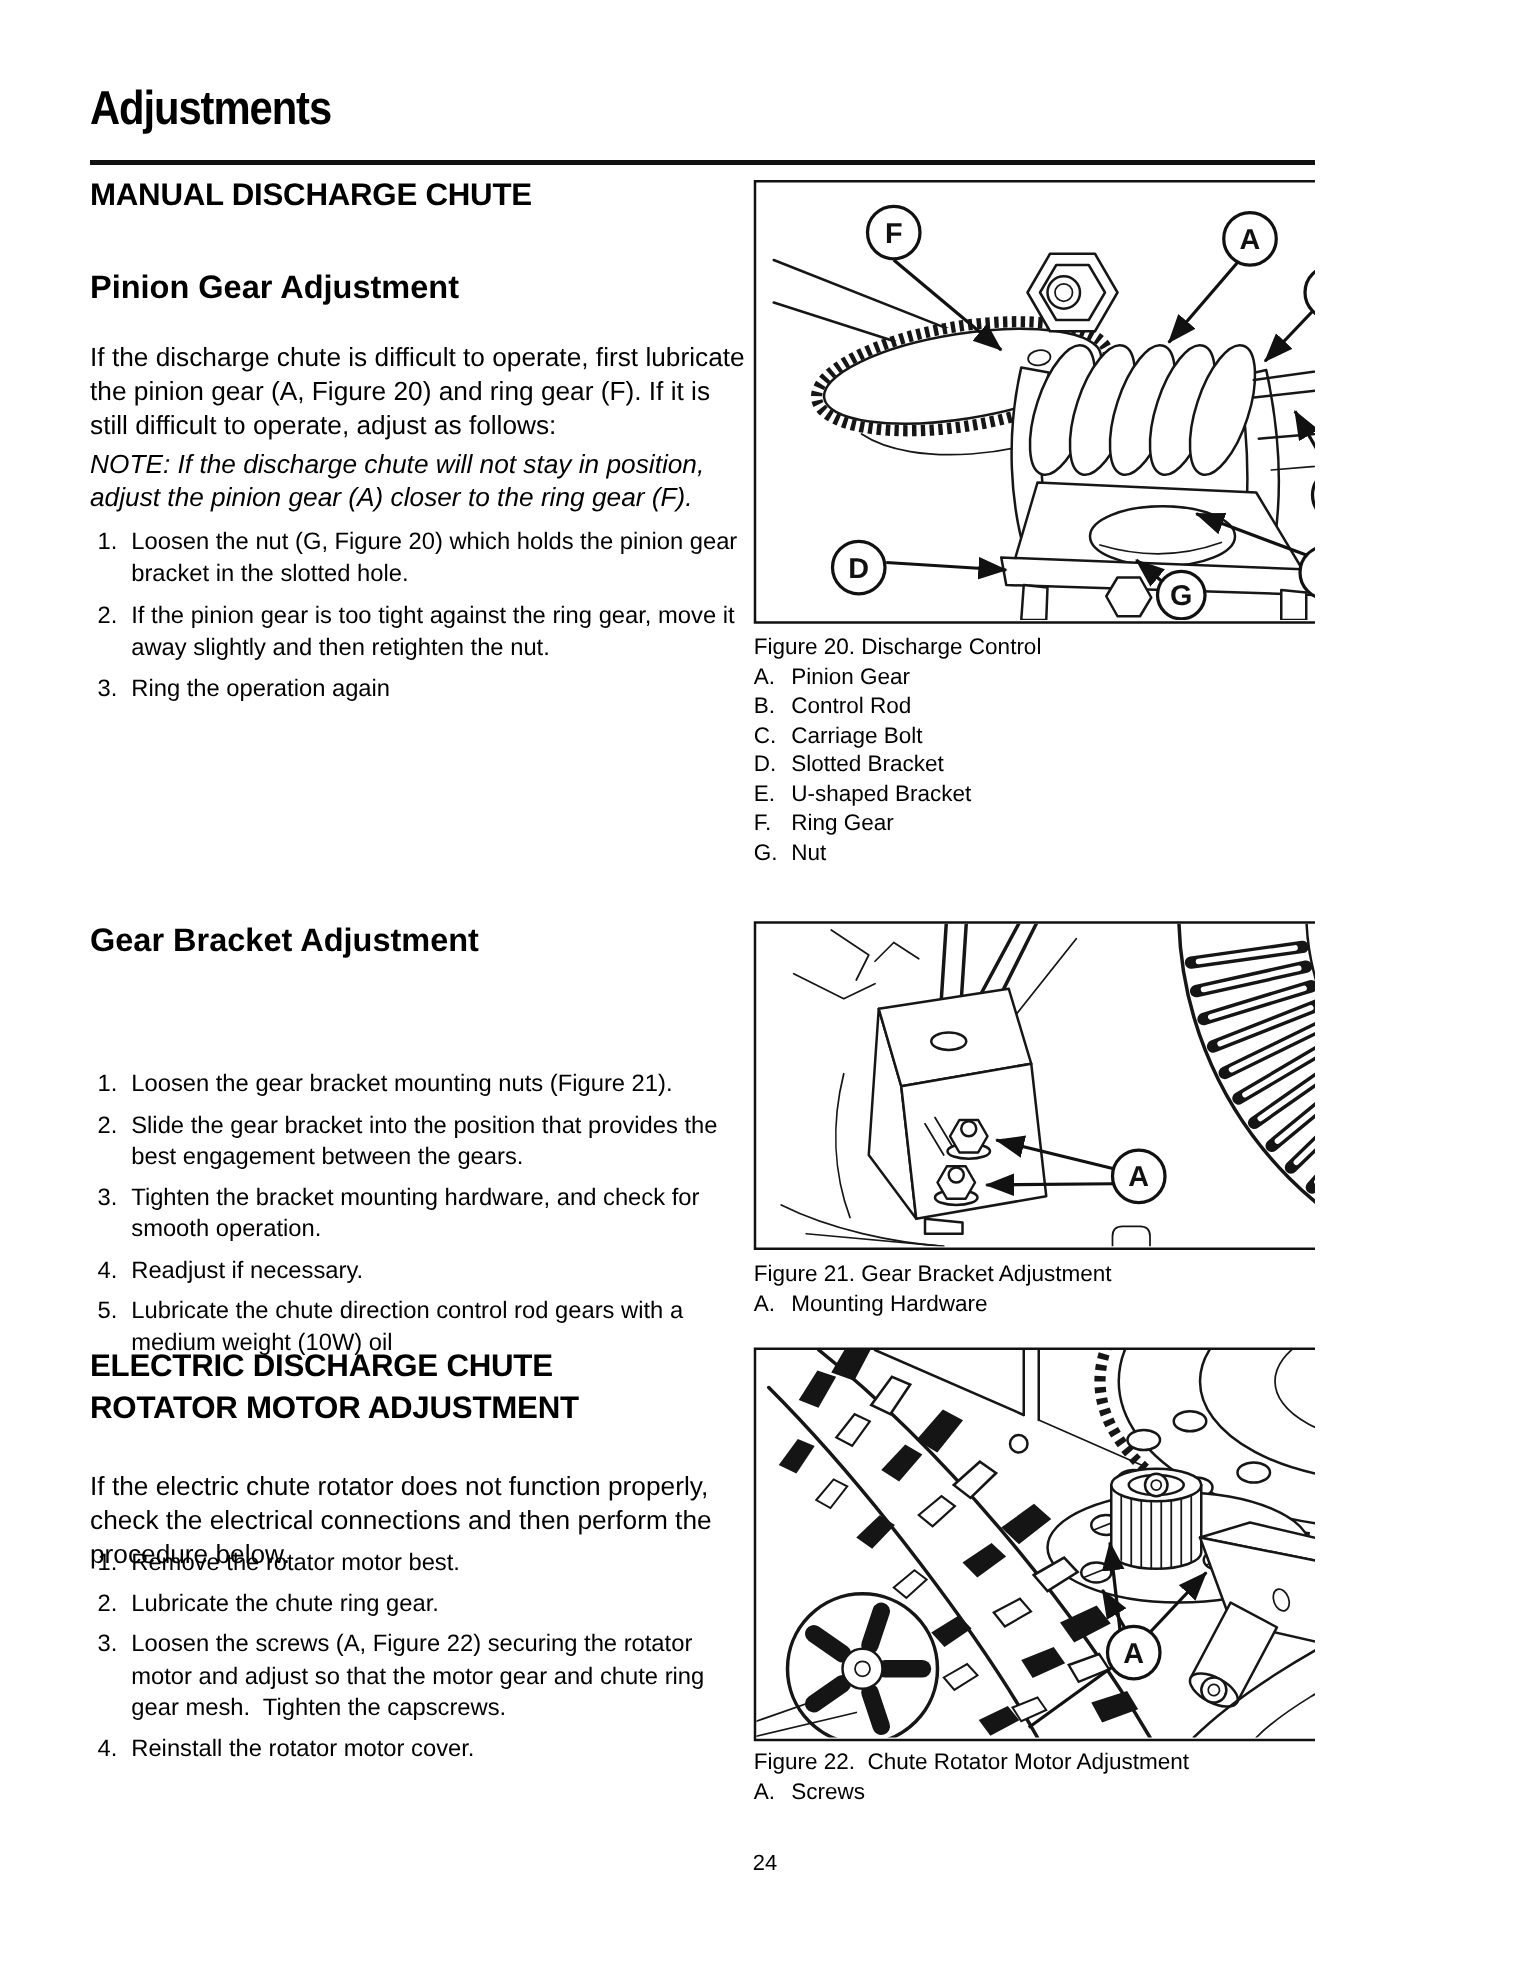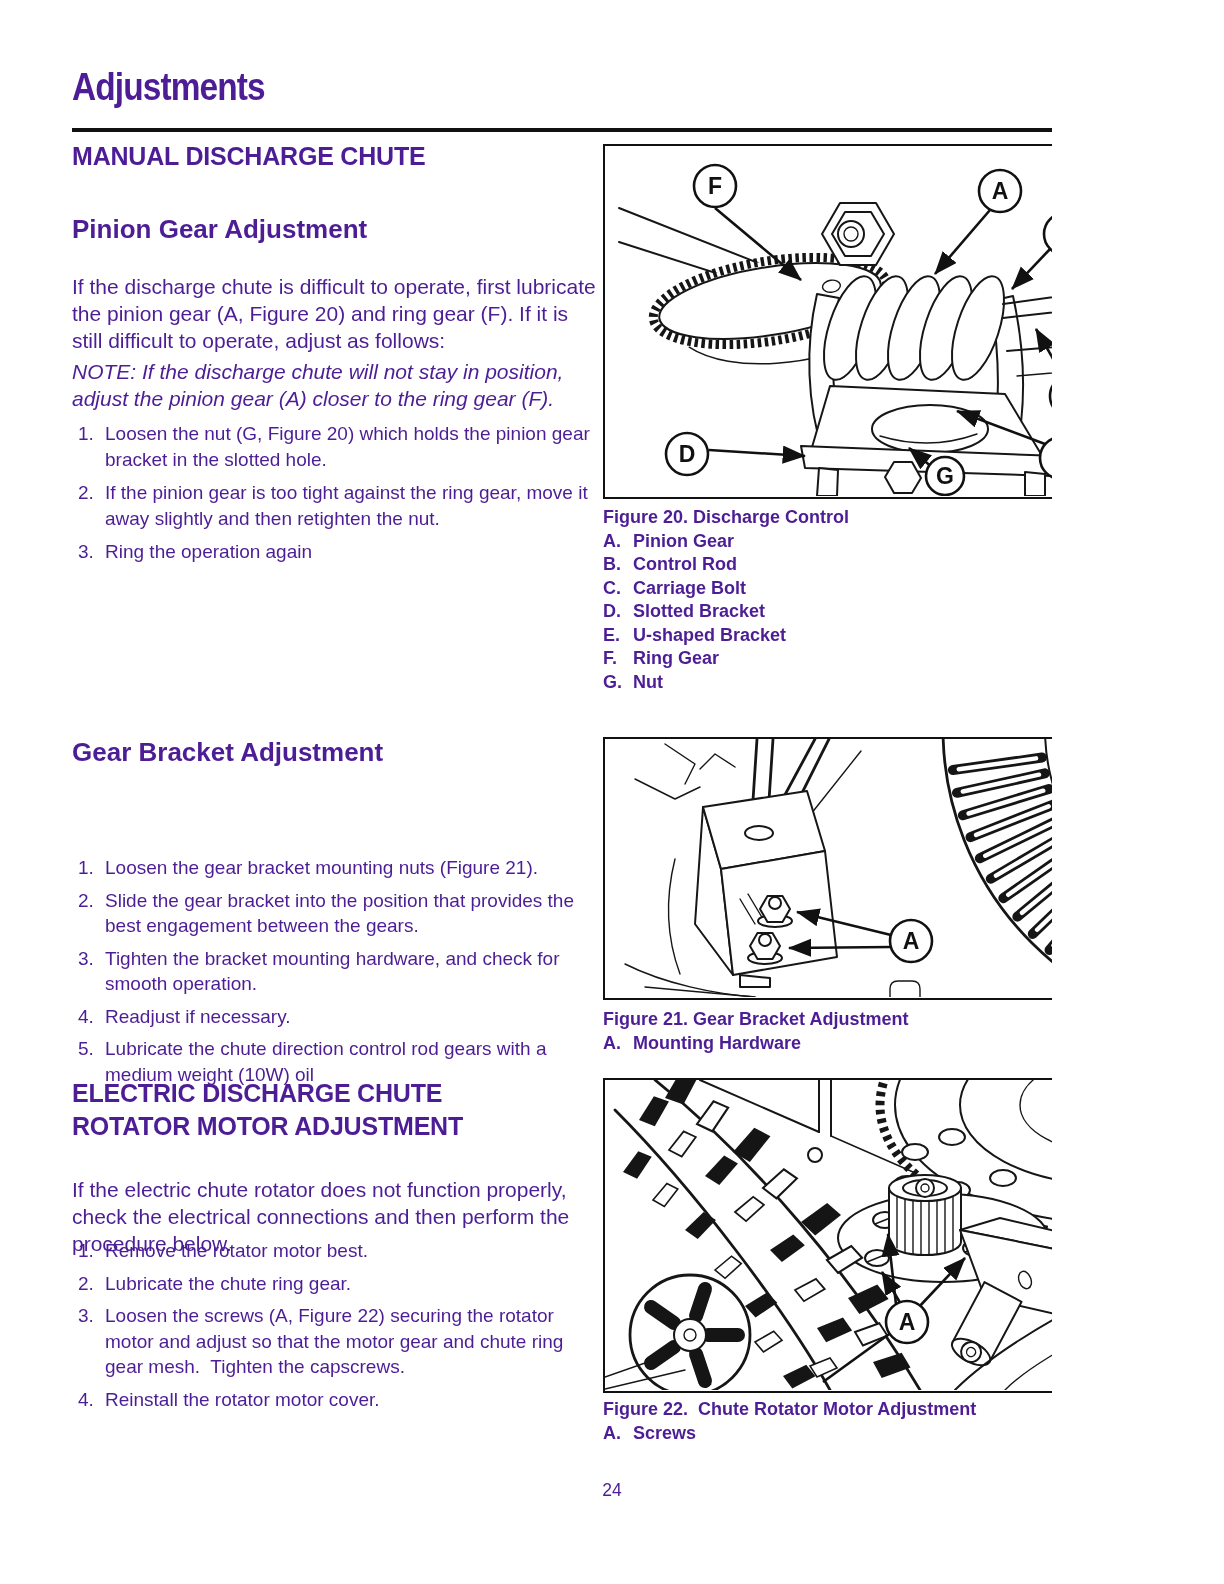--- a/index.html
+++ b/index.html
@@ -1,34 +1,34 @@
 <!DOCTYPE html>
 <html><head>
 <meta charset="utf-8">
 <style>
   html,body{margin:0;padding:0;background:#ffffff;}
-  .page{position:relative;width:1052px;height:1584px;background:#fff;color:#4c1d95;
+  .page{position:relative;width:1052px;height:1584px;background:#fff;color:#000000;
         font-family:"Liberation Sans", sans-serif;overflow:hidden;}
   .abs{position:absolute;}
   
   .pgtitle{left:72px;top:66px;font-size:38px;font-weight:bold;letter-spacing:-1px;
            transform:scaleX(.88);transform-origin:left top;white-space:nowrap;}
   .hrule{left:72px;top:128px;width:1073px;height:4px;background:#111;}
   
   .leftcol{left:72px;width:524px;}
   .h-big{font-size:25px;font-weight:bold;line-height:33px;letter-spacing:-0.2px;}
   .h-sub{font-size:26px;font-weight:bold;}
   .body-p{font-size:21px;line-height:27px;white-space:pre-wrap;margin-top:24px;}
   .note{font-style:italic;}
   ol.steps{margin:0;padding:0;list-style:none;counter-reset:st;font-size:19px;line-height:26px;}
   ol.steps li{position:relative;padding-left:33px;margin:0 0 7px 0;counter-increment:st;white-space:pre-wrap;}
   ol.steps li::before{content:counter(st) ".";position:absolute;left:6px;top:0;}
   
   .figbox{left:603px;width:512px;border:2.5px solid #111;background:#fff;overflow:hidden;box-sizing:border-box;}
-  .figcap{left:603px;width:520px;font-size:18px;font-weight:bold;line-height:23.5px;}
+  .figcap{left:603px;width:520px;font-size:18px;font-weight:normal;line-height:23.5px;}
   .cap{white-space:pre-wrap;}
   .legend-row{white-space:pre-wrap;}
   .lkey{display:inline-block;width:30px;}
   .pagenum{left:0;top:1480px;width:1224px;text-align:center;font-size:17.5px;}
   svg{display:block;}
   svg .ln{stroke:#161616;stroke-width:2;fill:none;stroke-linecap:round;stroke-linejoin:round;}
   svg .lnw{stroke:#161616;stroke-width:2;fill:#fff;stroke-linecap:round;stroke-linejoin:round;}
   svg .thin{stroke-width:1.4;}
   svg .thick{stroke-width:2.8;}
   svg .teeth{stroke:#161616;stroke-width:9;fill:#fff;stroke-dasharray:3.5 3.5;}

